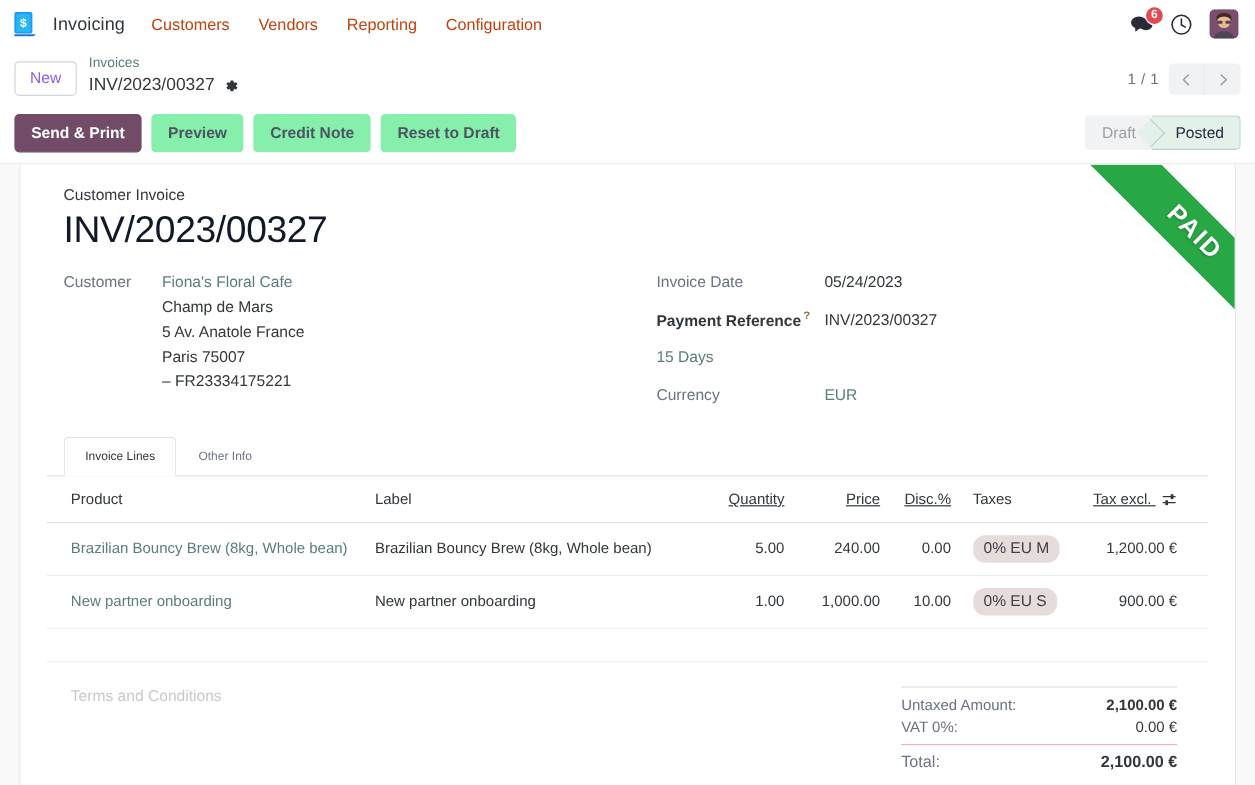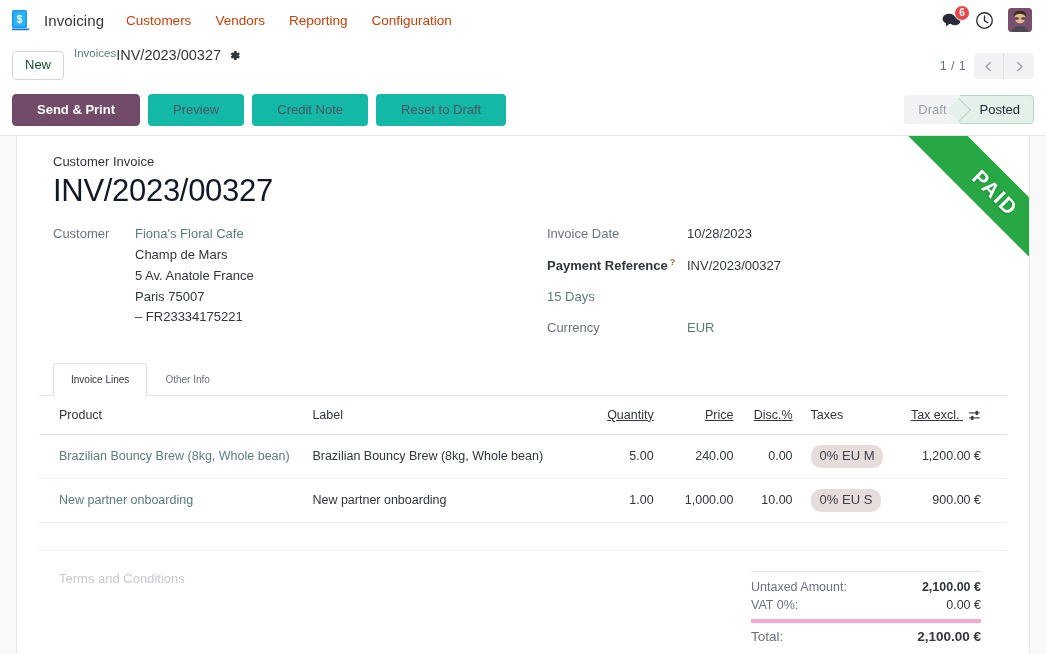--- a/index.html
+++ b/index.html
@@ -80,28 +80,28 @@
     padding: 6px 12px 8px 12px;
     display: flex;
     align-items: flex-start;
     min-height: 48px;
   }
   .btn-new {
     border: 1px solid #d1d5db;
     background: #fff;
     border-radius: 4px;
     font-size: 13px;
-    color: #14532d;
+    color: #8b5cf6;
     padding: 5px 12px;
     cursor: pointer;
     margin-right: 10px;
     margin-top: 5px;
     line-height: 1.3;
   }
-  .breadcrumb { display: flex; flex-direction: row; justify-content: center; }
+  .breadcrumb { display: flex; flex-direction: column; justify-content: center; }
   .bc-parent {
     font-size: 11.5px;
     color: #5a7d7c;
     cursor: pointer;
     line-height: 1.35;
   }
   .bc-current {
     font-size: 14.5px;
     color: #31373b;
     line-height: 1.35;
@@ -134,36 +134,37 @@
   .action-bar {
     display: flex;
     align-items: center;
     padding: 6px 12px 9px 12px;
     background: #ffffff;
     border-bottom: 1px solid #e7e9ec;
   }
   .btn {
     font-size: 13px;
     border-radius: 4px;
-    padding: 6px 24px;
+    padding: 6px 13px;
     cursor: pointer;
     margin-right: 8px;
     white-space: nowrap;
     line-height: 1.35;
   }
   .btn-primary {
     background: #714b67;
     color: #ffffff;
     border: 1px solid #714b67;
     font-weight: 600;
   }
   .btn-secondary {
-    background: #14b8a6;
+    background: #86efac;
     color: #4b5563;
     border: 1px solid transparent;
+    font-weight: bold;
   }
 
   
   .statusbar {
     margin-left: auto;
     display: flex;
     align-items: stretch;
     border-radius: 4px;
     overflow: hidden;
     height: 29px;
@@ -366,21 +367,21 @@
     display: flex;
     justify-content: space-between;
     font-size: 12.5px;
     padding: 2px 0;
   }
   .tot-label { color: #6b7280; }
   .tot-value { color: #31373b; }
   .tot-row.strong .tot-label { color: #6b7280; font-size: 13.5px; }
   .tot-row.strong .tot-value { font-weight: 700; font-size: 13.5px; }
   .tot-row.untaxed .tot-value { font-weight: 700; }
-  .tot-row.total { border-top: 4px solid #f9a8d4; margin-top: 5px; padding-top: 6px; }
+  .tot-row.total { border-top: 1px solid #f9a8d4; margin-top: 5px; padding-top: 6px; }
   .tot-top-rule { border-top: 1px solid #dfe2e5; margin-bottom: 6px; }
 </style>
 </head>
 <body>
 
 <div class="navbar">
   <div class="app-logo">
     <svg width="24" height="24" viewBox="0 0 24 24">
       <rect x="3" y="2" width="15" height="18" rx="1.5" fill="#2196f3"></rect>
       <rect x="4.6" y="3.4" width="11.8" height="15.2" rx="1" fill="#29b6f6"></rect>
@@ -495,21 +496,21 @@
             <div class="addr-line">5 Av. Anatole France</div>
             <div class="addr-line">Paris 75007</div>
             <div class="addr-line">– FR23334175221</div>
           </div>
         </div>
       </div>
 
       <div class="col-right">
         <div class="frow">
           <div class="flabel">Invoice Date</div>
-          <div class="fvalue">10/28/2023</div>
+          <div class="fvalue">05/24/2023</div>
         </div>
         <div class="frow">
           <div class="flabel bold">
             <span>Payment Reference</span><span class="help-sup">?</span>
           </div>
           <div class="fvalue">INV/2023/00327</div>
         </div>
         <div class="frow">
           <div class="fvalue link">15 Days</div>
         </div>

